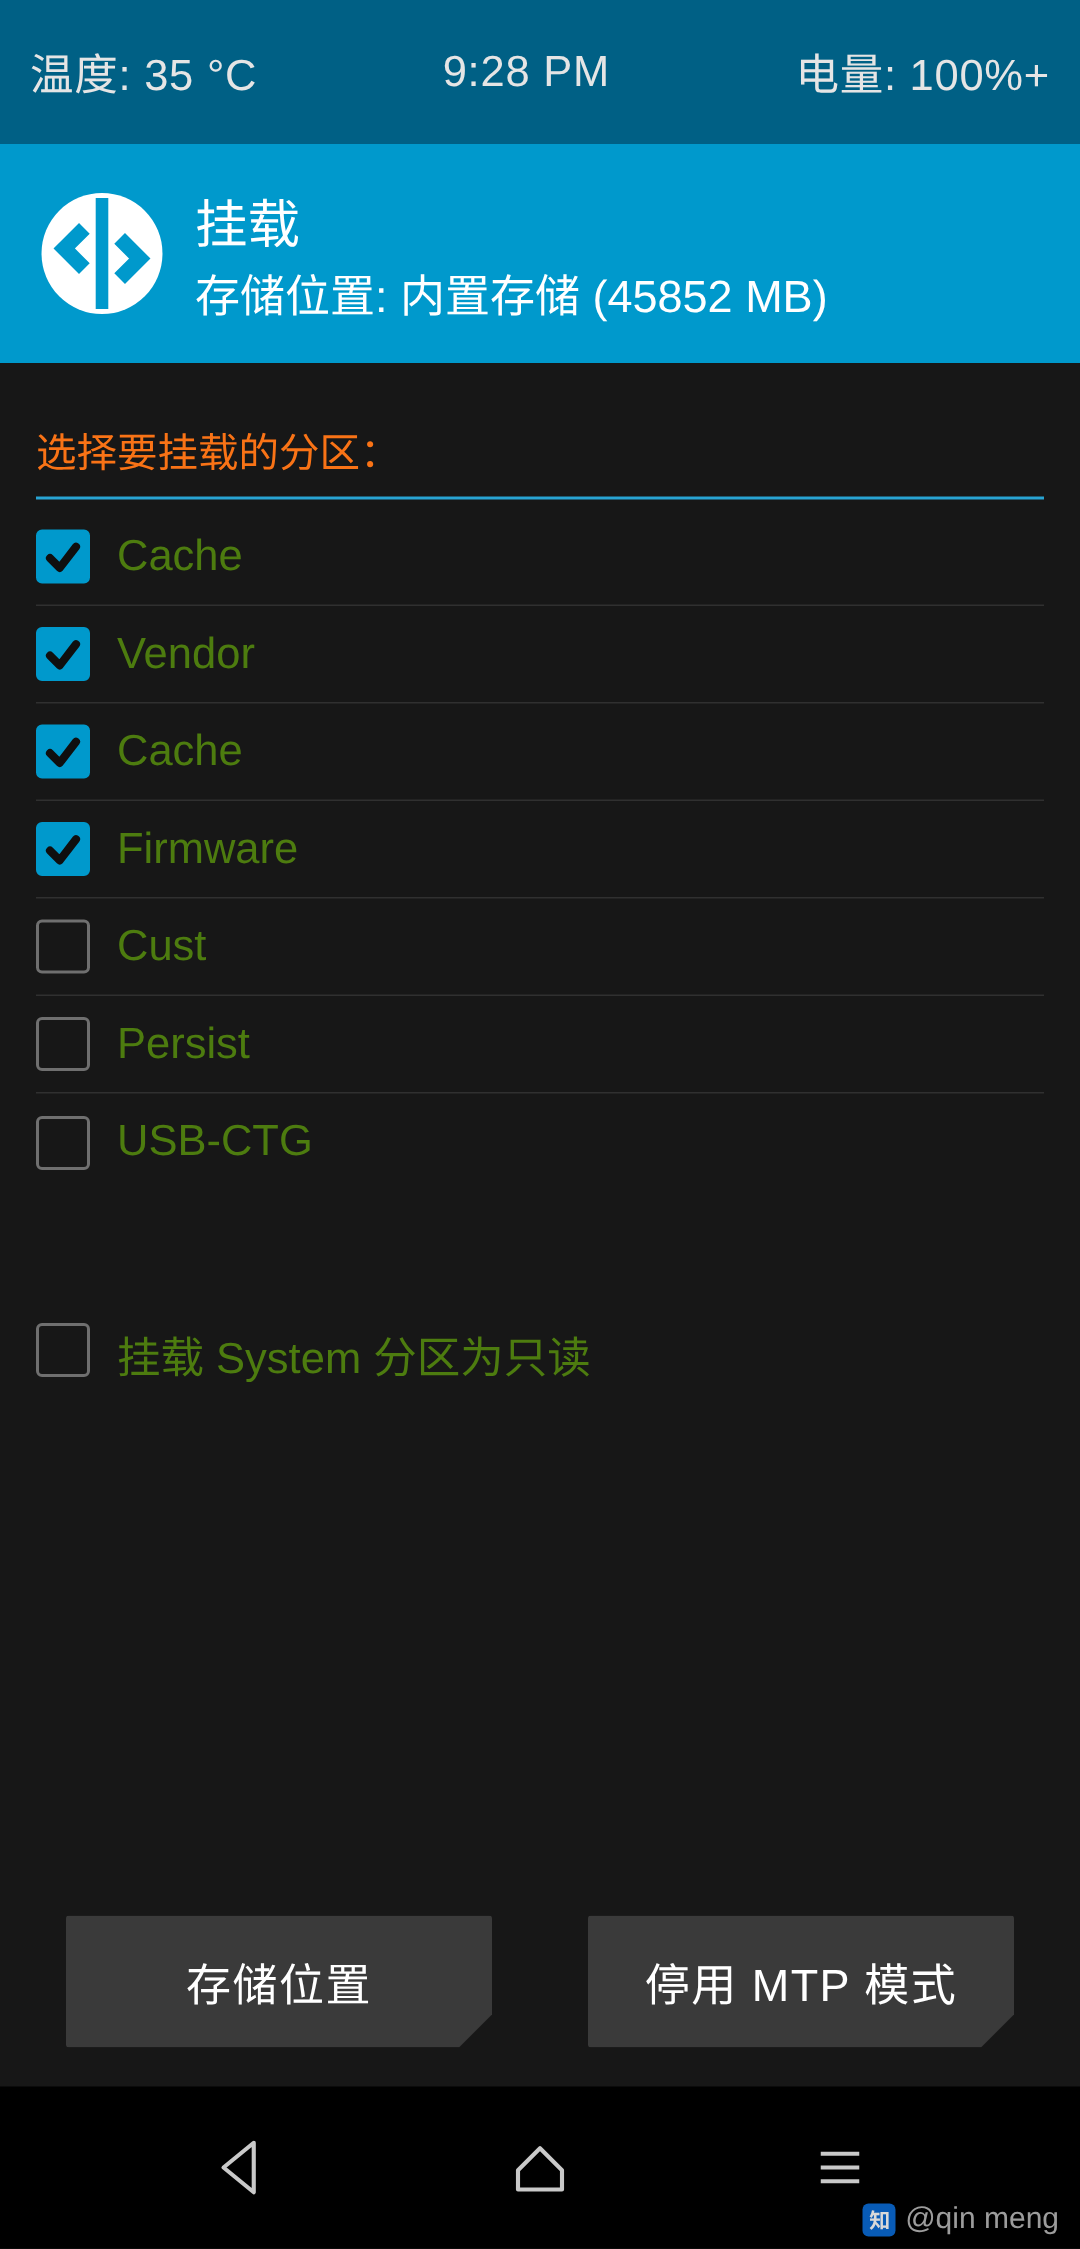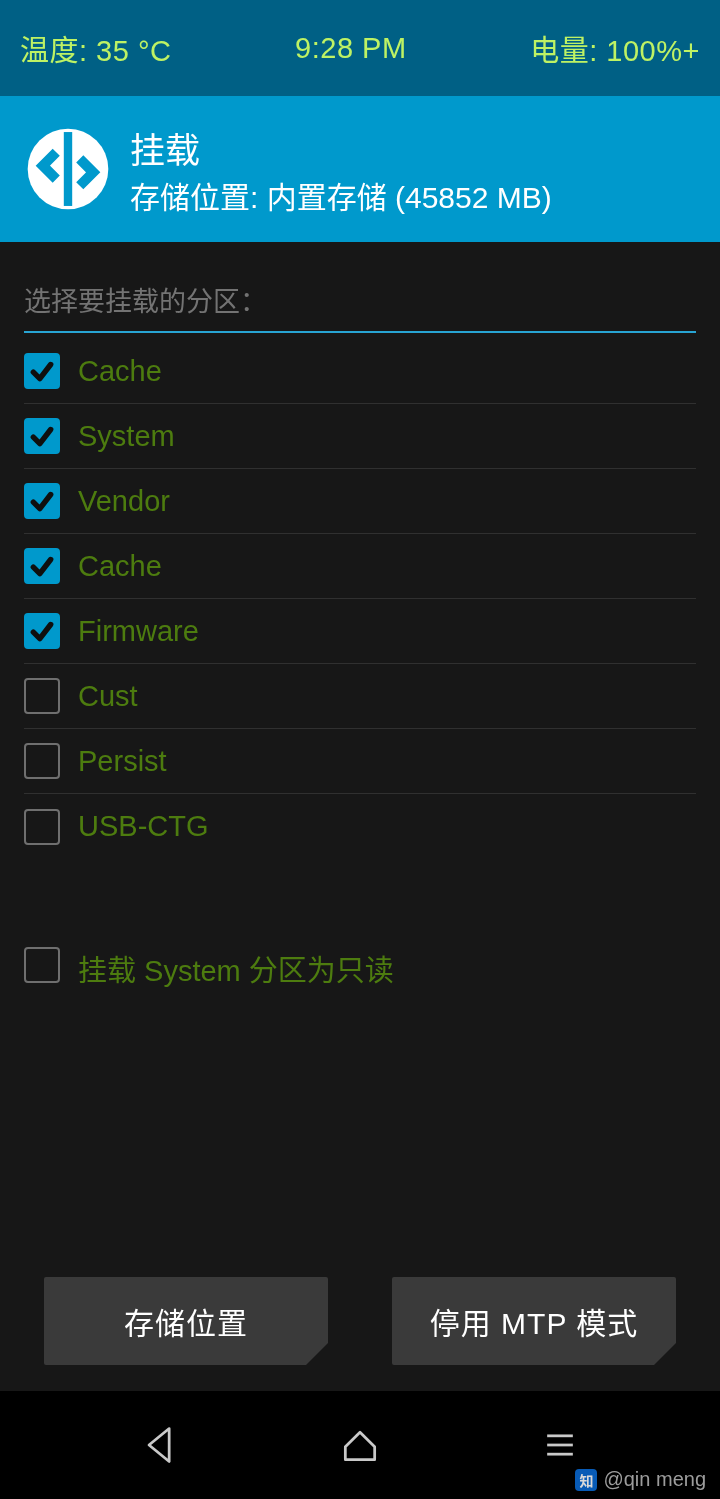--- a/index.html
+++ b/index.html
@@ -21,21 +21,21 @@
 
   
   .statusbar {
     height: 96px;
     background: #006085;
     display: flex;
     align-items: center;
     justify-content: space-between;
     padding: 0 20px;
     font-size: 29px;
-    color: #bef264;
+    color: #e5e5e5;
     letter-spacing: 0.5px;
   }
 
   
   .header {
     height: 146px;
     background: #0099CC;
     display: flex;
     align-items: center;
     padding: 0 20px 0 26px;
@@ -58,21 +58,21 @@
   }
 
   
   .content {
     flex: 1 1 auto;
     padding: 38px 24px 0 24px;
     display: flex;
     flex-direction: column;
   }
   .section-title {
-    color: #737373;
+    color: #f97316;
     font-size: 27px;
     padding: 0 0 12px 0;
     border-bottom: 2px solid #28A4D3;
     margin-bottom: 6px;
   }
   .list { }
   .row {
     display: flex;
     align-items: center;
     height: 65px;
@@ -210,28 +210,20 @@
             </svg>
           </span>
           <span class="row-label">Cache</span>
         </div>
         <div class="row">
           <span class="cb checked">
             <svg viewBox="0 0 24 24">
               <polyline points="4,13 10,19 20,6"></polyline>
             </svg>
           </span>
-          <span class="row-label">System</span>
-        </div>
-        <div class="row">
-          <span class="cb checked">
-            <svg viewBox="0 0 24 24">
-              <polyline points="4,13 10,19 20,6"></polyline>
-            </svg>
-          </span>
           <span class="row-label">Vendor</span>
         </div>
         <div class="row">
           <span class="cb checked">
             <svg viewBox="0 0 24 24">
               <polyline points="4,13 10,19 20,6"></polyline>
             </svg>
           </span>
           <span class="row-label">Cache</span>
         </div>

